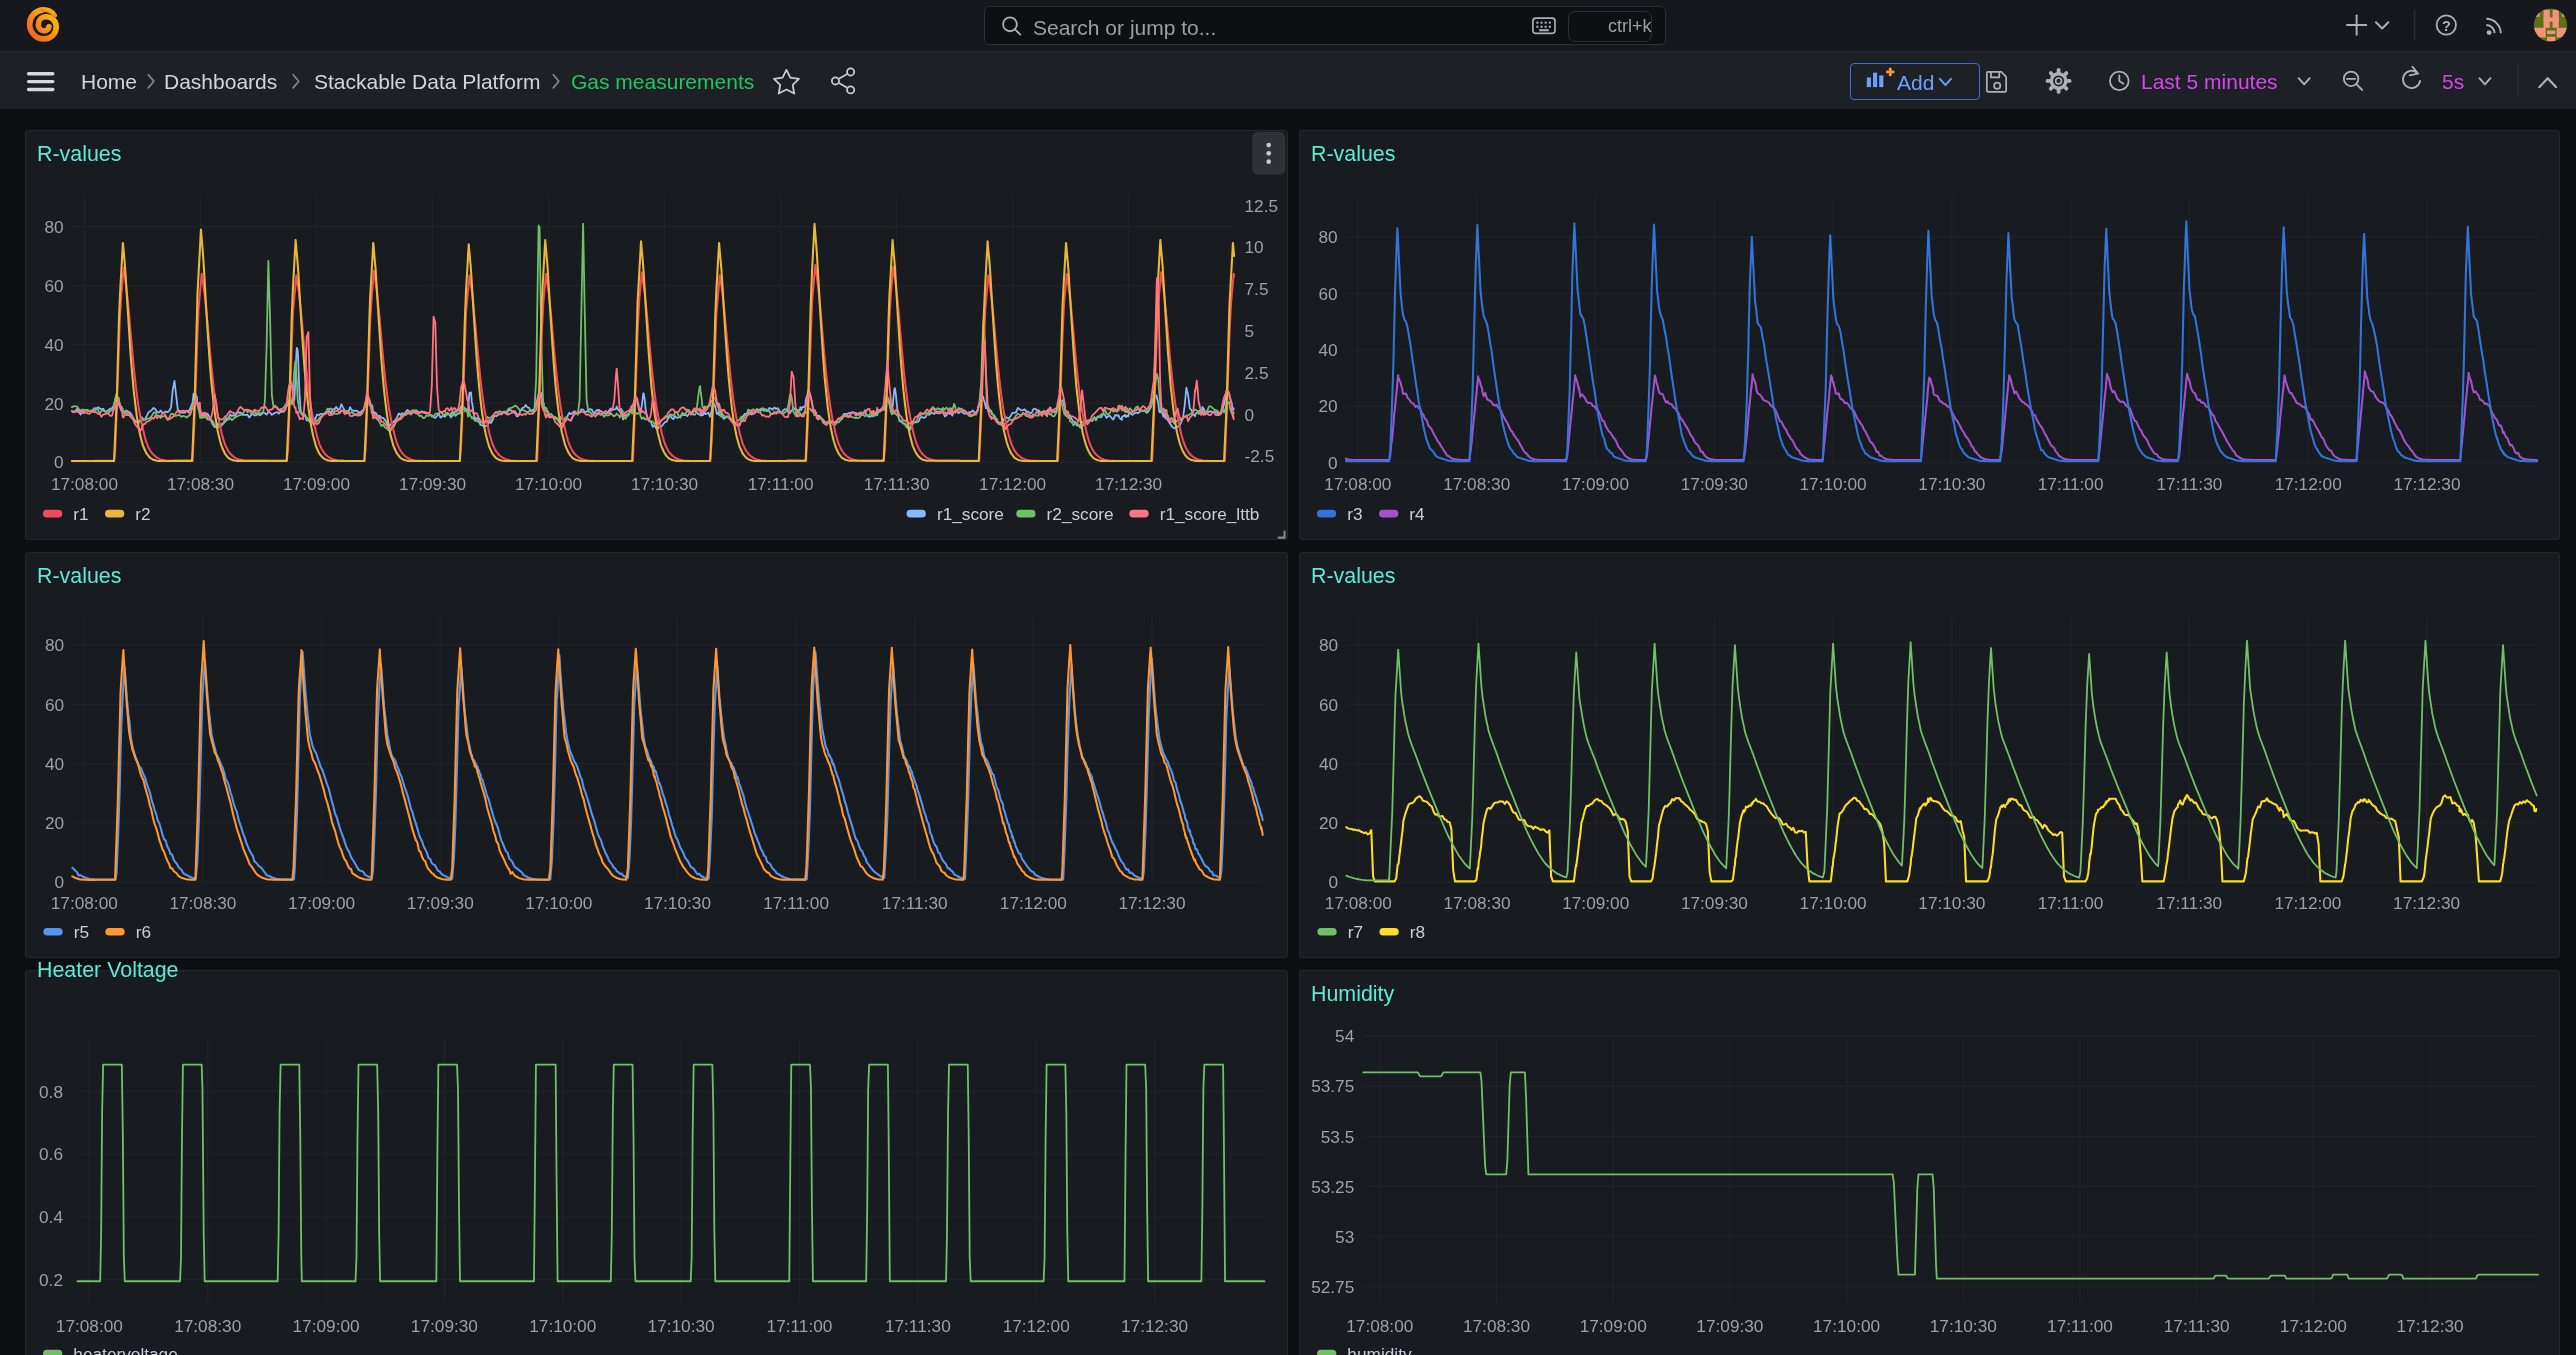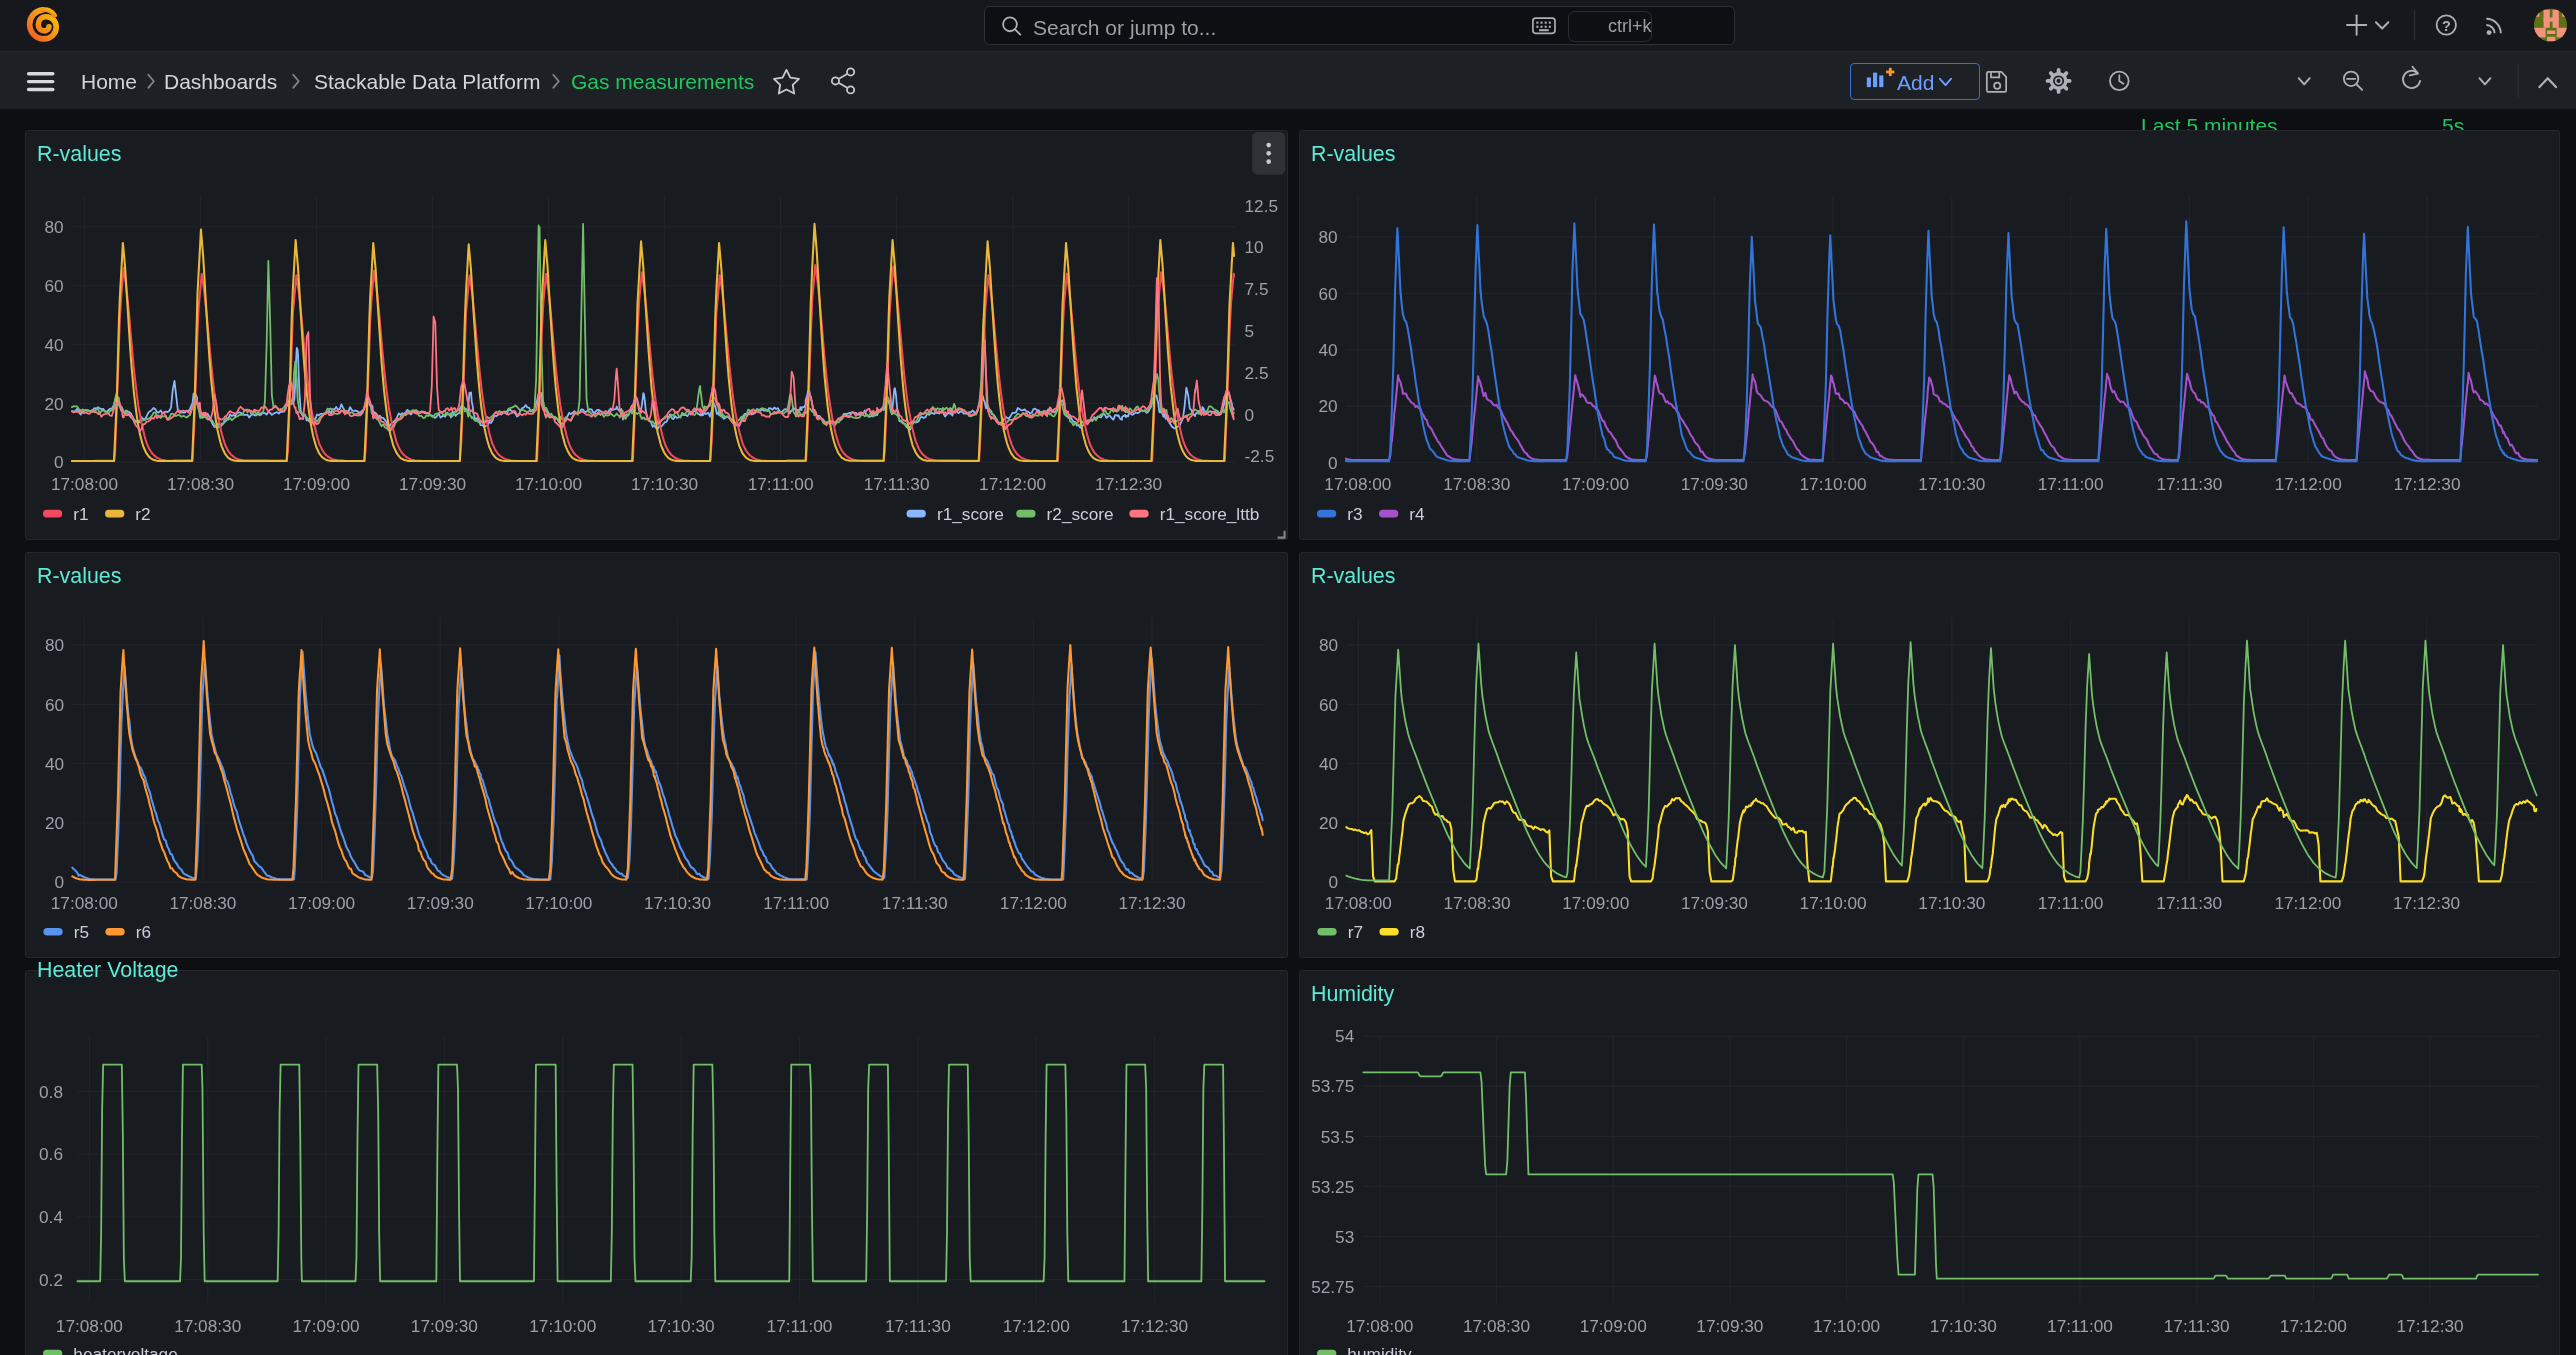--- a/index.html
+++ b/index.html
@@ -1,24 +1,24 @@
 <!DOCTYPE html>
 <html style="font-size:11px"><head><meta charset="utf-8"><style>
 * { margin:0; padding:0; box-sizing:border-box; }
 body { width:2576px; height:1356px; overflow:hidden; background:#0e0f13; font-family:"Liberation Sans", sans-serif; position:relative; }
 .topbar { position:absolute; left:0; top:0; width:2576px; height:52px; background:#16181d; border-bottom:0.7px solid #24262b; }
 .toolbar { position:absolute; left:0; top:52px; width:2576px; height:57px; background:#1d2025; }
-.searchbox { position:absolute; left:984px; top:6.2px; width:751px; height:39px; background:#0e0f13; border:1.4px solid #2e3037; border-radius:5.5px; }
+.searchbox { position:absolute; left:984px; top:6.2px; width:682px; height:39px; background:#0e0f13; border:1.4px solid #2e3037; border-radius:5.5px; }
 .sphold { position:absolute; left:48px; top:9px; font-size:21px; color:#9d9fa6; }
 .ctrlk { position:absolute; left:539px; top:3.4px; width:84px; height:31px; border:1.4px solid #2b2d34; border-radius:7px;margin-left:44px; }
 .ctrlk span { position:absolute; left:39px; top:4.8px; font-size:18px; color:#9d9fa6; }
 .bc { position:absolute; top:70px; font-size:21px; color:#d4d5db; }
 .addbtn { position:absolute; left:1850px; top:63px; width:130px; height:37px; border:1.4px solid #3d6fd3; border-radius:4.1px; }
 .addbtn span { position:absolute; left:46px; top:7px; font-size:21px; color:#6e9fff; }
-.tbtxt { position:absolute; top:70px; font-size:21px; color:#22c55e;margin-top:44px; }
+.tbtxt { position:absolute; top:70px; font-size:21px; color:#d946ef; }
 .panel { position:absolute; background:#181b20; border:1.4px solid #25272d; border-radius:2.8px; }
 .ptitle { position:absolute; font-size:21.4px; font-weight:500; color:#5eead4; }
 </style></head><body>
 <div class="topbar"></div>
 <div class="toolbar"></div>
 <div class="searchbox">
     <span class="sphold">Search or jump to...</span>
     <div class="ctrlk">
       <span>ctrl+k</span>
     </div>

